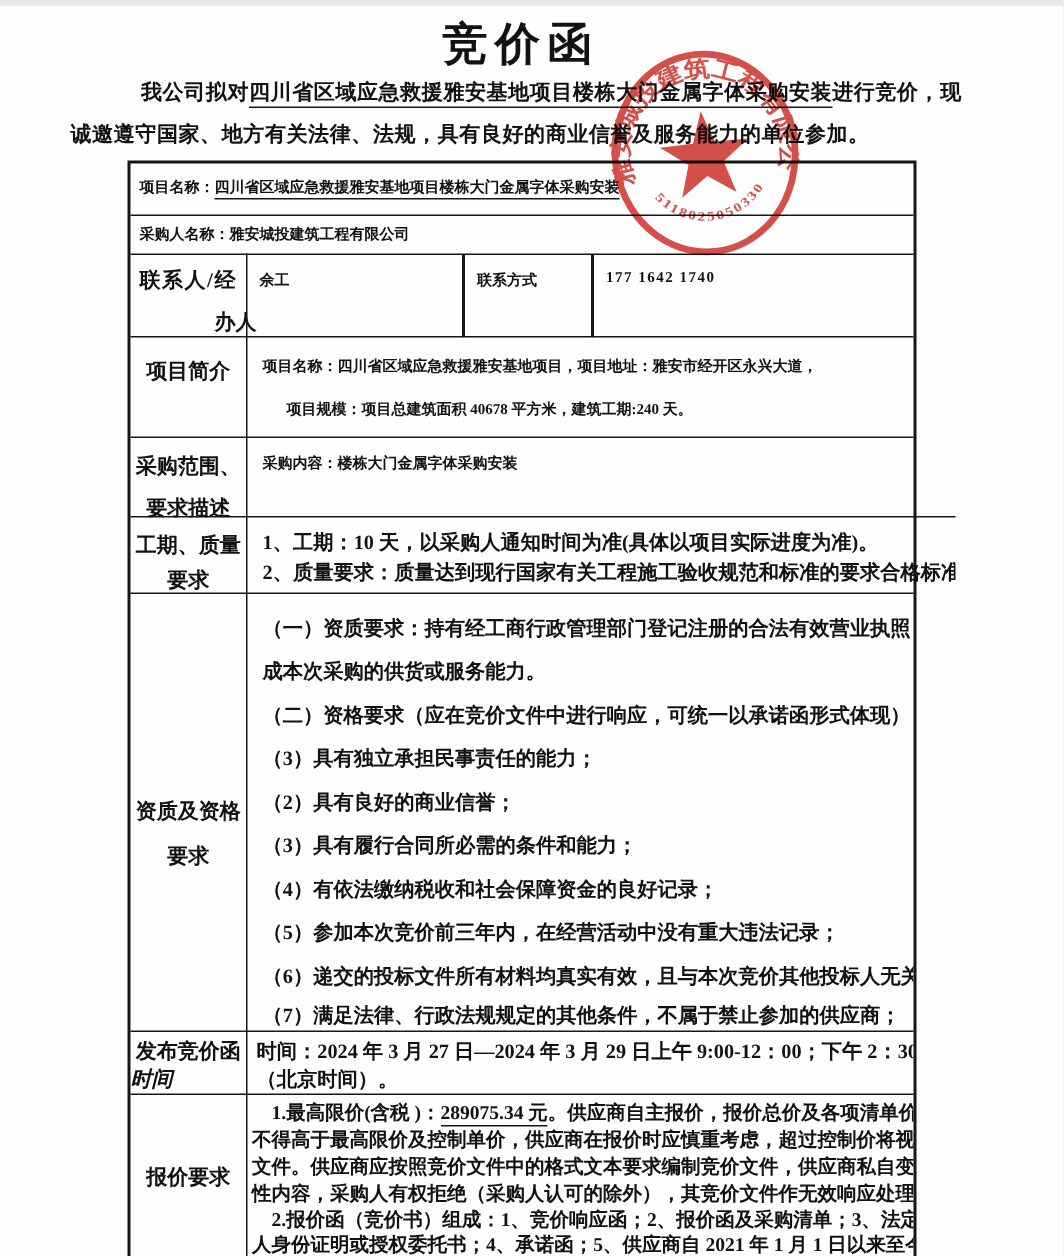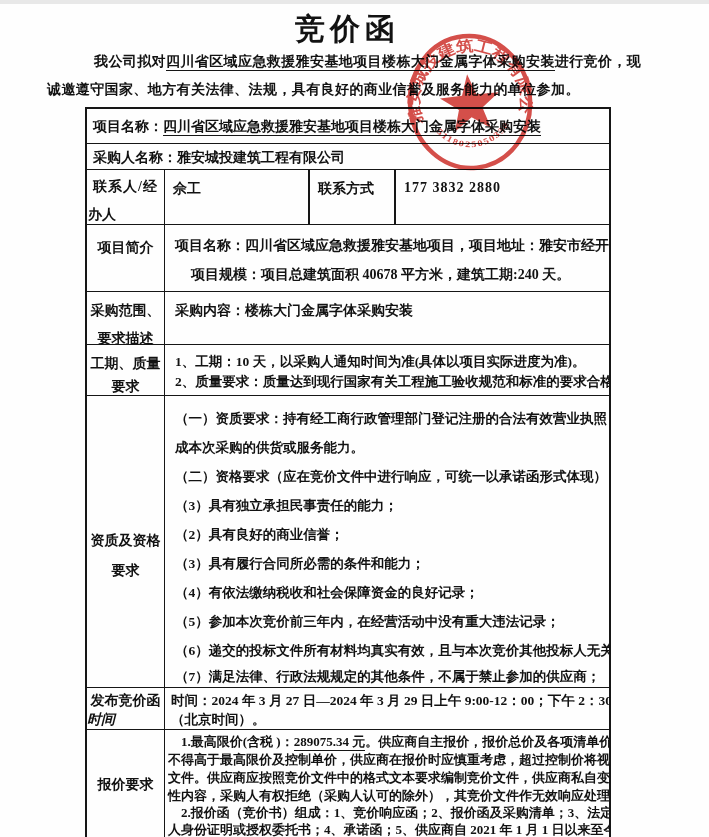--- a/index.html
+++ b/index.html
@@ -17,21 +17,21 @@
   .u{border-bottom:1.6px solid #151515;padding-bottom:1px;}
   .tbl{
     position:absolute;left:85px;top:103px;width:522px;height:734px;
     border:2px solid #161616;
   }
   .row{position:absolute;left:0;width:522px;overflow:hidden;}
   .row.bt{border-top:1.6px solid #161616;}
   .lblcol{position:absolute;left:0;top:60px;bottom:0;width:77px;border-right:1.6px solid #161616;}
   .lbl{position:absolute;left:0;width:77px;text-align:center;font-size:14px;white-space:nowrap;}
   .cell-divider{position:absolute;top:0;bottom:0;width:1.6px;background:#161616;}
-  .txt{position:absolute;font-size:14px;white-space:nowrap;}
+  .txt{position:absolute;font-size:10px;white-space:nowrap;}
   .small{font-size:13.5px;text-align:center;}
   .tiny{font-size:13px;}
   .seal{
     position:absolute;left:402px;top:25px;width:136px;height:146px;
     transform:rotate(-6deg);mix-blend-mode:multiply;opacity:.88;pointer-events:none;
   }
 </style>
 </head>
 <body>
 
@@ -57,39 +57,39 @@
         <span>采购人名称：</span><span>雅安城投建筑工程有限公司</span>
       </div>
     </div>
 
     <div class="lblcol"></div>
 
     <div class="row bt" style="top:60px;height:55px;">
       <div class="cell-divider" style="left:221px;"></div>
       <div class="cell-divider" style="left:307px;"></div>
       <div class="lbl" style="top:8px;letter-spacing:1px;">联系人/经</div>
-      <div class="lbl" style="top:36px;text-align:left;padding-left:1px;width:70px;">办人</div>
+      <div class="lbl" style="top:36px;text-align:right;padding-left:14px;width:70px;">办人</div>
       <div class="txt" style="left:86px;top:10px;">佘工</div>
       <div class="txt" style="left:231px;top:10px;">联系方式</div>
-      <div class="txt" style="left:317px;top:10px;letter-spacing:1px;">177 3832 2880</div>
+      <div class="txt" style="left:317px;top:10px;letter-spacing:1px;">177 1642 1740</div>
     </div>
 
     <div class="row bt" style="top:115px;height:67px;">
       <div class="lbl" style="top:14px;text-align:center;">项目简介</div>
       <div class="txt line" style="left:88px;top:12px;">项目名称：四川省区域应急救援雅安基地项目，项目地址：雅安市经开区永兴大道，</div>
       <div class="txt line" style="left:104px;top:41px;">项目规模：项目总建筑面积 40678 平方米，建筑工期:240 天。</div>
     </div>
 
     <div class="row bt" style="top:182px;height:53px;">
       <div class="lbl" style="top:10px;">采购范围、</div>
       <div class="lbl" style="top:38px;">要求描述</div>
       <div class="txt line" style="left:88px;top:10px;">采购内容：楼栋大门金属字体采购安装</div>
     </div>
 
-    <div class="row bt" style="top:235px;height:51px;">
+    <div class="row bt" style="top:235px;height:51px;padding-left:28px;">
       <div class="lbl" style="top:10px;">工期、质量</div>
       <div class="lbl" style="top:33px;">要求</div>
       <div class="txt line small" style="left:88px;top:8px;">1、工期：10 天，以采购人通知时间为准(具体以项目实际进度为准)。</div>
       <div class="txt line small" style="left:88px;top:28px;">2、质量要求：质量达到现行国家有关工程施工验收规范和标准的要求合格标准。</div>
     </div>
 
     <div class="row bt" style="top:286px;height:292px;">
       <div class="lbl" style="top:136px;">资质及资格</div>
       <div class="lbl" style="top:166px;">要求</div>
       <div class="txt line small" style="left:88px;top:14px;">（一）资质要求：持有经工商行政管理部门登记注册的合法有效营业执照，并具有完</div>

